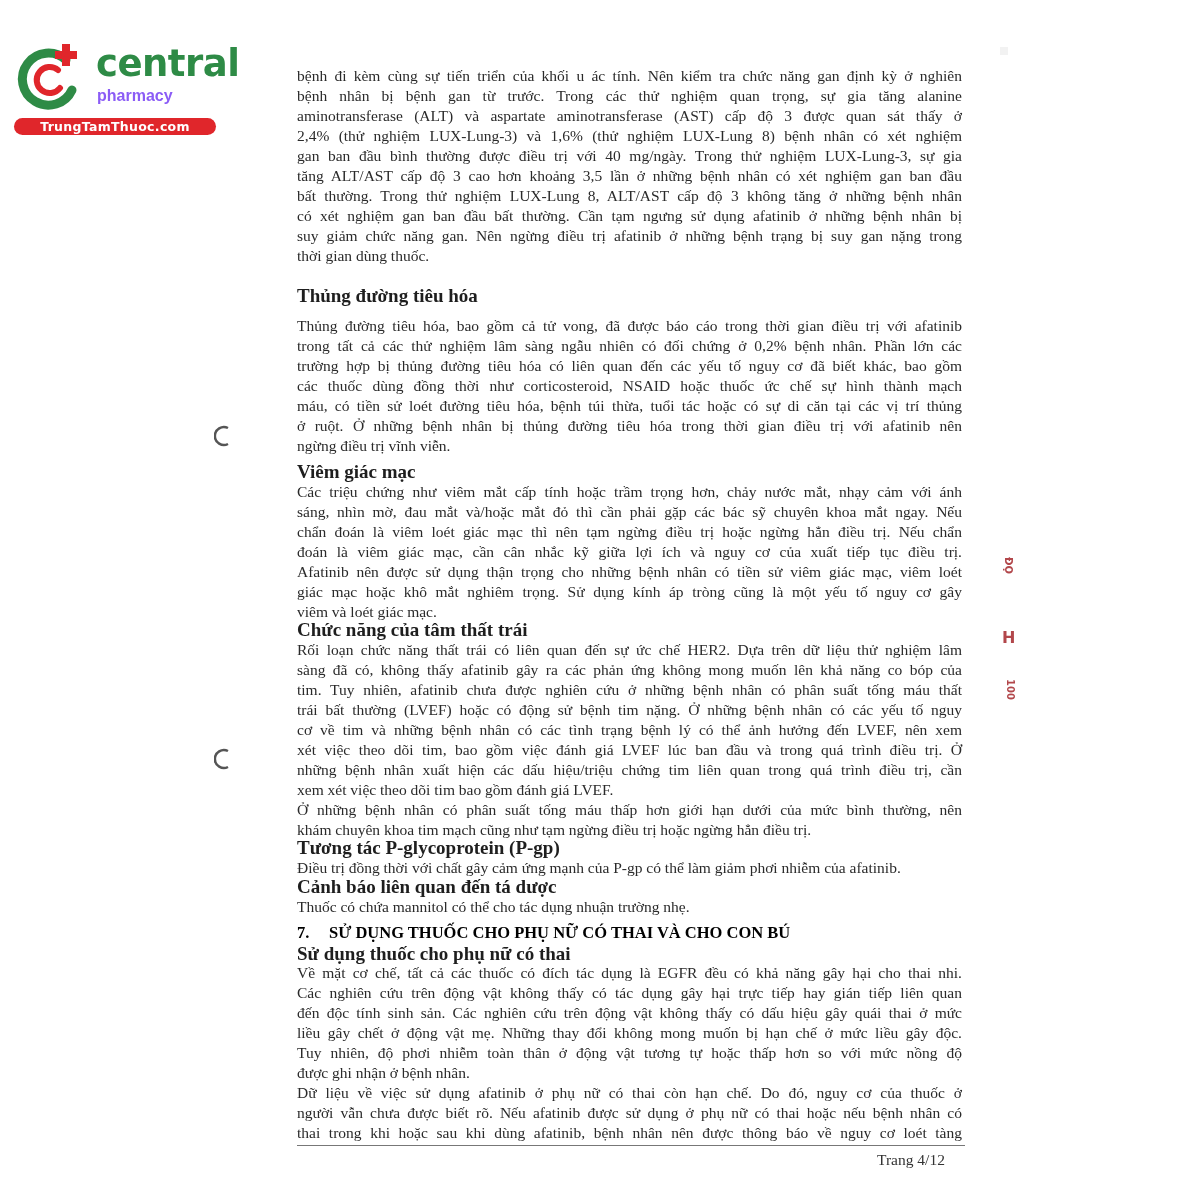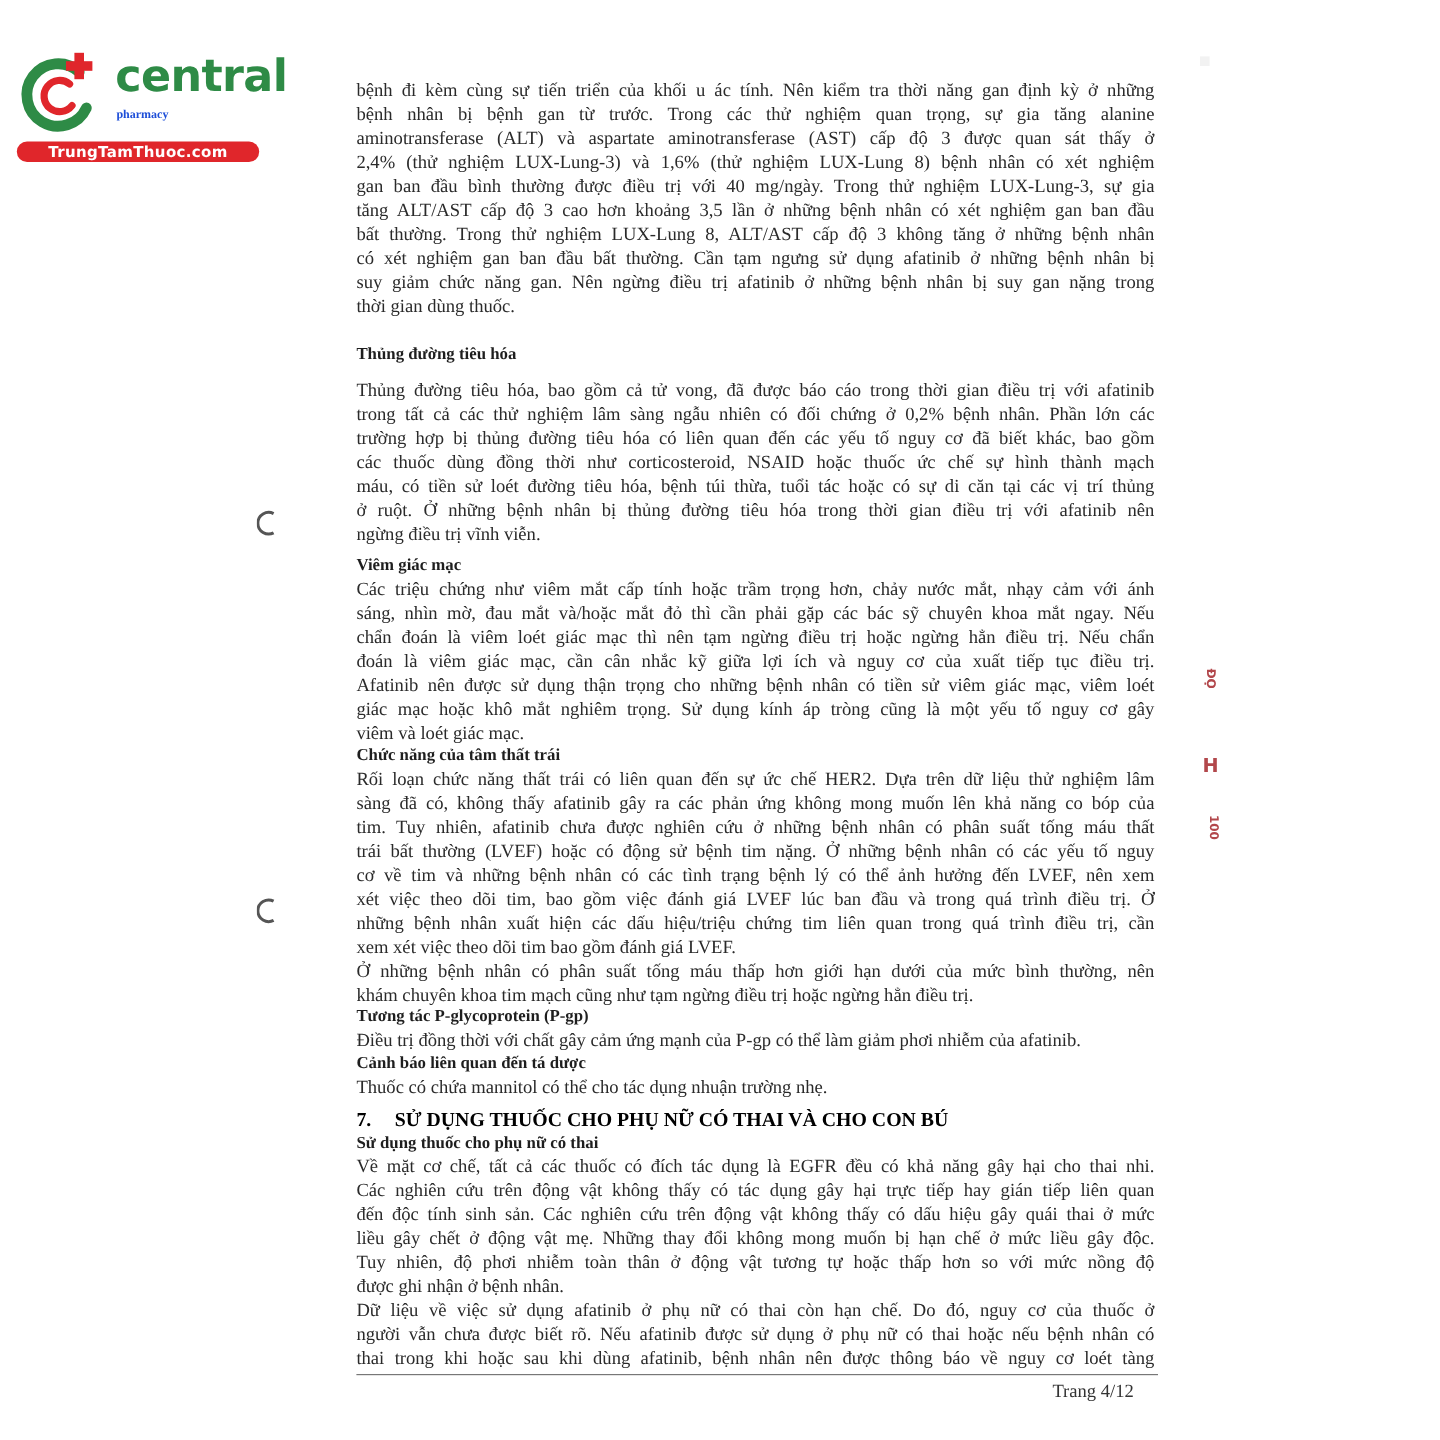--- a/index.html
+++ b/index.html
@@ -2,31 +2,31 @@
 <html><head>
   <meta charset="utf-8">
   <style>
     html, body { margin: 0; padding: 0; background: #ffffff; }
     body { width: 1200px; height: 1200px; position: relative; overflow: hidden;
            font-family: "Liberation Serif", "DejaVu Serif", serif; color: #2a2a2a; }
     .logo { position: absolute; left: 8px; top: 38px; width: 210px; height: 100px; }
     .logo-mark { position: absolute; left: 6px; top: 4px; width: 72px; height: 72px; }
     .logo-word { position: absolute; left: 88px; top: 6px; font-family: "DejaVu Sans", sans-serif;
                  font-weight: bold; font-size: 37px; color: #2e8b46; letter-spacing: -0.5px; line-height: 40px; }
-    .logo-sub { position: absolute; left: 89px; top: 50px; font-family: Liberation Serif, serif;
-                font-weight: bold; font-size: 10px; color: #1d4ed8; line-height: 16px; }
+    .logo-sub { position: absolute; left: 89px; top: 50px; font-family: Liberation Sans, sans-serif;
+                font-weight: bold; font-size: 16px; color: #8b5cf6; line-height: 16px; }
     .logo-pill { position: absolute; left: 6px; top: 80px; width: 202px; height: 17px; border-radius: 9px;
                  background: #e0262b; color: #fff; font-family: "DejaVu Sans", sans-serif; font-weight: bold;
                  font-size: 12.5px; line-height: 17px; text-align: center; letter-spacing: 0.3px; }
 
     .page { position: absolute; left: 297px; top: 66px; width: 665px; }
     .ln { position: absolute; left: 0; width: 665px; font-size: 15.5px; line-height: 20px; white-space: nowrap;
           text-align: justify; text-align-last: justify; }
     .ln.last { text-align-last: left; }
-    .hd { position: absolute; left: 0; font-size: 14px; font-weight: bold; line-height: 20px; white-space: nowrap; color: #1e1e1e; }
+    .hd { position: absolute; left: 0; font-size: 19px; font-weight: bold; line-height: 20px; white-space: nowrap; color: #1e1e1e; }
     .sec { position: absolute; left: 0; font-size: 16.5px; font-weight: bold; line-height: 22px; white-space: nowrap; color: #000000; }
     .sec .num { display: inline-block; width: 32px; }
 
     .rule { position: absolute; left: 297px; top: 1145px; width: 668px; height: 1px; background: #777; }
     .footer { position: absolute; left: 877px; top: 1150px; font-size: 15.5px; line-height: 20px; color: #333; }
 
     .punch { position: absolute; left: 214px; width: 18px; height: 22px; }
     .stamp { position: absolute; left: 1000px; color: #b2474b; font-family: "DejaVu Sans", sans-serif; font-weight: bold; }
     .corner-mark { position: absolute; left: 1000px; top: 47px; width: 8px; height: 8px; background: #f2f2f2; }
   </style>
@@ -54,29 +54,29 @@
   <path d="M14 3 A9 9 0 1 0 14 19" fill="none" stroke="#555" stroke-width="2.5"></path>
 </svg>
 
 <div class="stamp" style="top:560px;font-size:10px;transform:rotate(90deg);">ĐỌ</div>
 <div class="stamp" style="top:628px;font-size:16px;left:1002px;">H</div>
 <div class="stamp" style="top:684px;font-size:10px;transform:rotate(90deg);">100</div>
 
 <div class="page">
 
   <div>
-    <div class="ln" style="top:0px">bệnh đi kèm cùng sự tiến triển của khối u ác tính. Nên kiểm tra thời năng gan định kỳ ở những</div>
+    <div class="ln" style="top:0px">bệnh đi kèm cùng sự tiến triển của khối u ác tính. Nên kiểm tra chức năng gan định kỳ ở nghiên</div>
     <div class="ln" style="top:20px">bệnh nhân bị bệnh gan từ trước. Trong các thử nghiệm quan trọng, sự gia tăng alanine</div>
     <div class="ln" style="top:40px">aminotransferase (ALT) và aspartate aminotransferase (AST) cấp độ 3 được quan sát thấy ở</div>
     <div class="ln" style="top:60px">2,4% (thử nghiệm LUX-Lung-3) và 1,6% (thử nghiệm LUX-Lung 8) bệnh nhân có xét nghiệm</div>
     <div class="ln" style="top:80px">gan ban đầu bình thường được điều trị với 40 mg/ngày. Trong thử nghiệm LUX-Lung-3, sự gia</div>
     <div class="ln" style="top:100px">tăng ALT/AST cấp độ 3 cao hơn khoảng 3,5 lần ở những bệnh nhân có xét nghiệm gan ban đầu</div>
     <div class="ln" style="top:120px">bất thường. Trong thử nghiệm LUX-Lung 8, ALT/AST cấp độ 3 không tăng ở những bệnh nhân</div>
     <div class="ln" style="top:140px">có xét nghiệm gan ban đầu bất thường. Cần tạm ngưng sử dụng afatinib ở những bệnh nhân bị</div>
-    <div class="ln" style="top:160px">suy giảm chức năng gan. Nên ngừng điều trị afatinib ở những bệnh nhân bị suy gan nặng trong</div>
+    <div class="ln" style="top:160px">suy giảm chức năng gan. Nên ngừng điều trị afatinib ở những bệnh trạng bị suy gan nặng trong</div>
     <div class="ln last" style="top:180px">thời gian dùng thuốc.</div>
   </div>
 
   <div class="hd" style="top:220px">Thủng đường tiêu hóa</div>
   <div>
     <div class="ln" style="top:250px">Thủng đường tiêu hóa, bao gồm cả tử vong, đã được báo cáo trong thời gian điều trị với afatinib</div>
     <div class="ln" style="top:270px">trong tất cả các thử nghiệm lâm sàng ngẫu nhiên có đối chứng ở 0,2% bệnh nhân. Phần lớn các</div>
     <div class="ln" style="top:290px">trường hợp bị thủng đường tiêu hóa có liên quan đến các yếu tố nguy cơ đã biết khác, bao gồm</div>
     <div class="ln" style="top:310px">các thuốc dùng đồng thời như corticosteroid, NSAID hoặc thuốc ức chế sự hình thành mạch</div>
     <div class="ln" style="top:330px">máu, có tiền sử loét đường tiêu hóa, bệnh túi thừa, tuổi tác hoặc có sự di căn tại các vị trí thủng</div>

